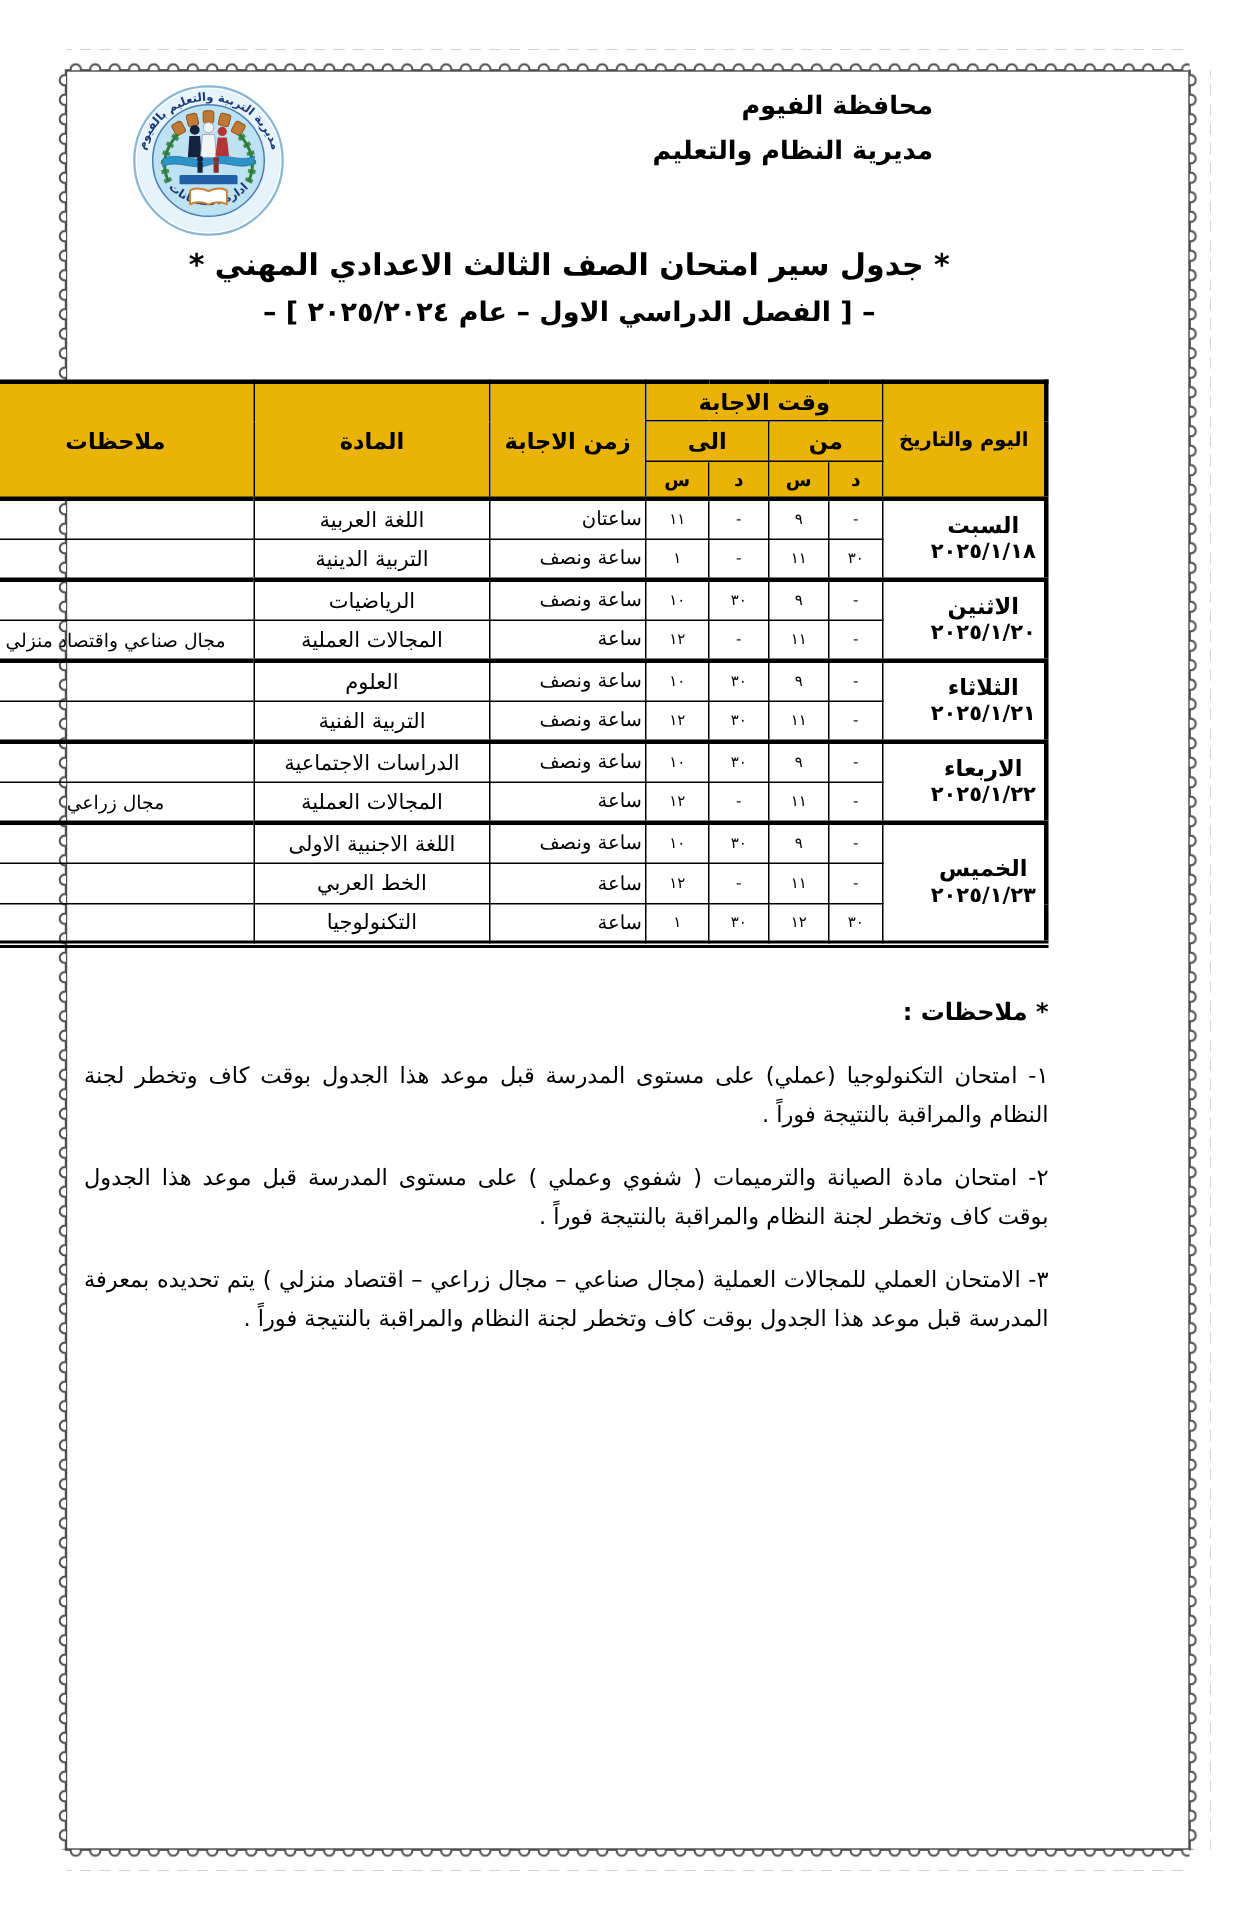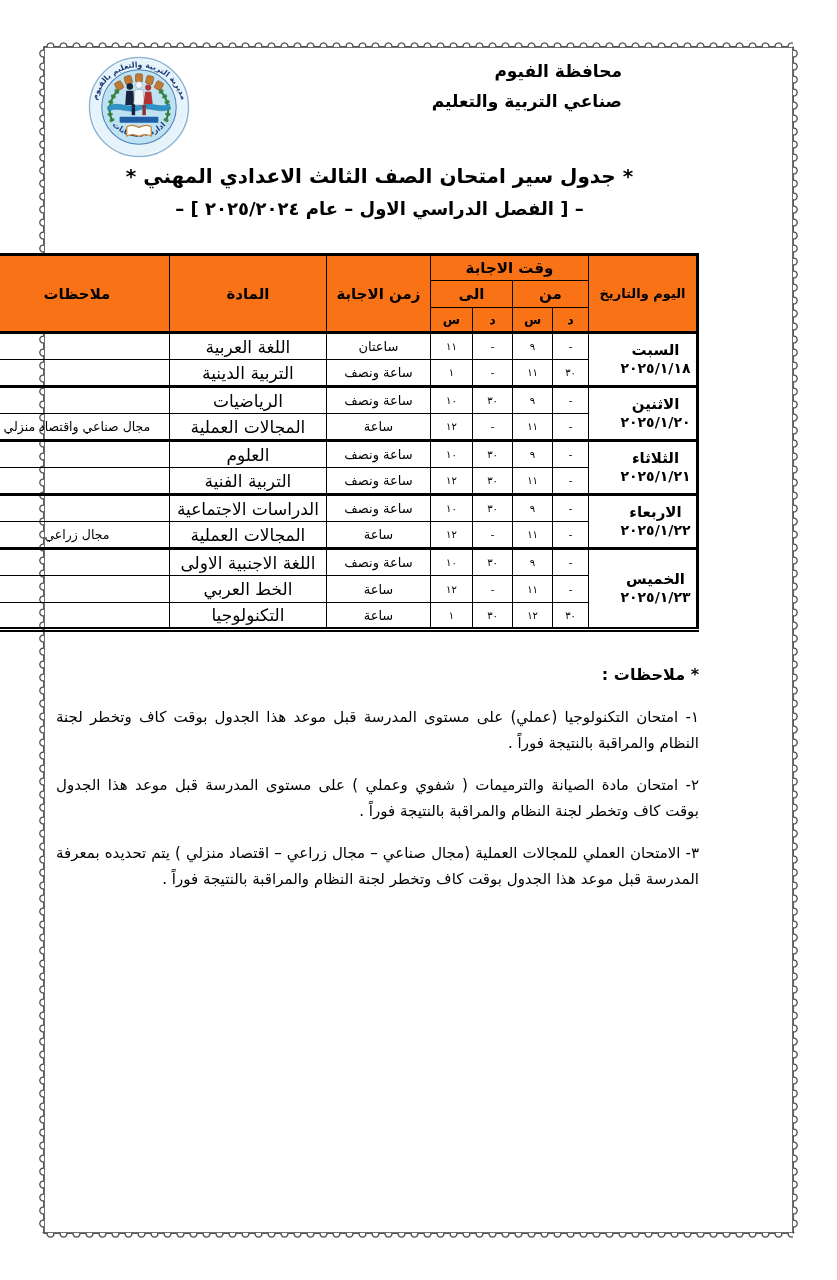--- a/index.html
+++ b/index.html
@@ -17,33 +17,33 @@
 
   .title{position:absolute;top:164px;left:0;right:0;margin:0;text-align:center;
     font-size:20px;font-weight:bold;}
   .subtitle{position:absolute;top:198px;left:0;right:0;margin:0;text-align:center;
     font-size:18px;font-weight:bold;}
 
   table.schedule{position:absolute;top:253px;right:60px;width:714px;
     border-collapse:collapse;table-layout:fixed;text-align:center;
     border:3px solid #000;border-bottom:5px double #000;}
   .schedule th,.schedule td{border:1.5px solid #000;padding:0 2px;overflow:hidden;}
-  .schedule thead th{background:#f97316;font-weight:bold;}
+  .schedule thead th{background:#eab308;font-weight:bold;}
   .schedule thead tr.hr1{height:26px;font-size:15px;}
   .schedule thead tr.hr2{height:27px;font-size:15px;}
   .schedule thead tr.hr3{height:25px;font-size:12.5px;}
   .h-day{font-size:13px;}
   .schedule tbody tr{height:27px;}
   .schedule tbody tr.grp td{border-top:3px solid #000;}
   td.day{font-weight:bold;line-height:1.25;padding-left:28px;}
   .day-name{font-size:15px;font-weight:bold;}
   .day-date{font-size:14px;font-weight:bold;}
   td.num{font-size:10px;}
-  td.dur{font-size:13px;}
-  td.subj{font-size:17px;}
+  td.dur{font-size:13px;text-align:right;}
+  td.subj{font-size:14px;}
   td.note{font-size:12.5px;}
 
   .notes{position:absolute;top:646px;right:44px;left:40px;
     font-size:15px;line-height:26px;text-align:justify;}
   .notes-title{margin:0;font-weight:bold;font-size:16px;}
   .notes p{margin:16px;}
 </style>
 </head>
 <body>
 
@@ -66,21 +66,21 @@
   <rect x="44" y="33" width="749" height="14" fill="url(#pT)"></rect>
   <rect x="44" y="1233" width="749" height="14" fill="url(#pB)"></rect>
   <rect x="30" y="47" width="14" height="1186" fill="url(#pL)"></rect>
   <rect x="793" y="47" width="14" height="1186" fill="url(#pR)"></rect>
 </svg>
 
 <div class="content">
 
   <div class="org-block">
     <div>محافظة الفيوم</div>
-    <div>صناعي التربية والتعليم</div>
+    <div>مديرية النظام والتعليم</div>
   </div>
 
   <svg class="logo" viewBox="0 0 100 100">
     <circle cx="50" cy="50" r="48.5" fill="#ffffff" stroke="#8ab6d6" stroke-width="1.5"></circle>
     <circle cx="50" cy="50" r="47" fill="#e6f3fa"></circle>
     <circle cx="50" cy="50" r="36.5" fill="#bfe2f2" stroke="#4a7fb5" stroke-width="1"></circle>
     <defs>
       <path id="arcTop" d="M 7,54 A 43,43 0 0 1 93,54"></path>
       <path id="arcBot" d="M 16,55 A 36,36 0 0 0 84,55"></path>
     </defs>

